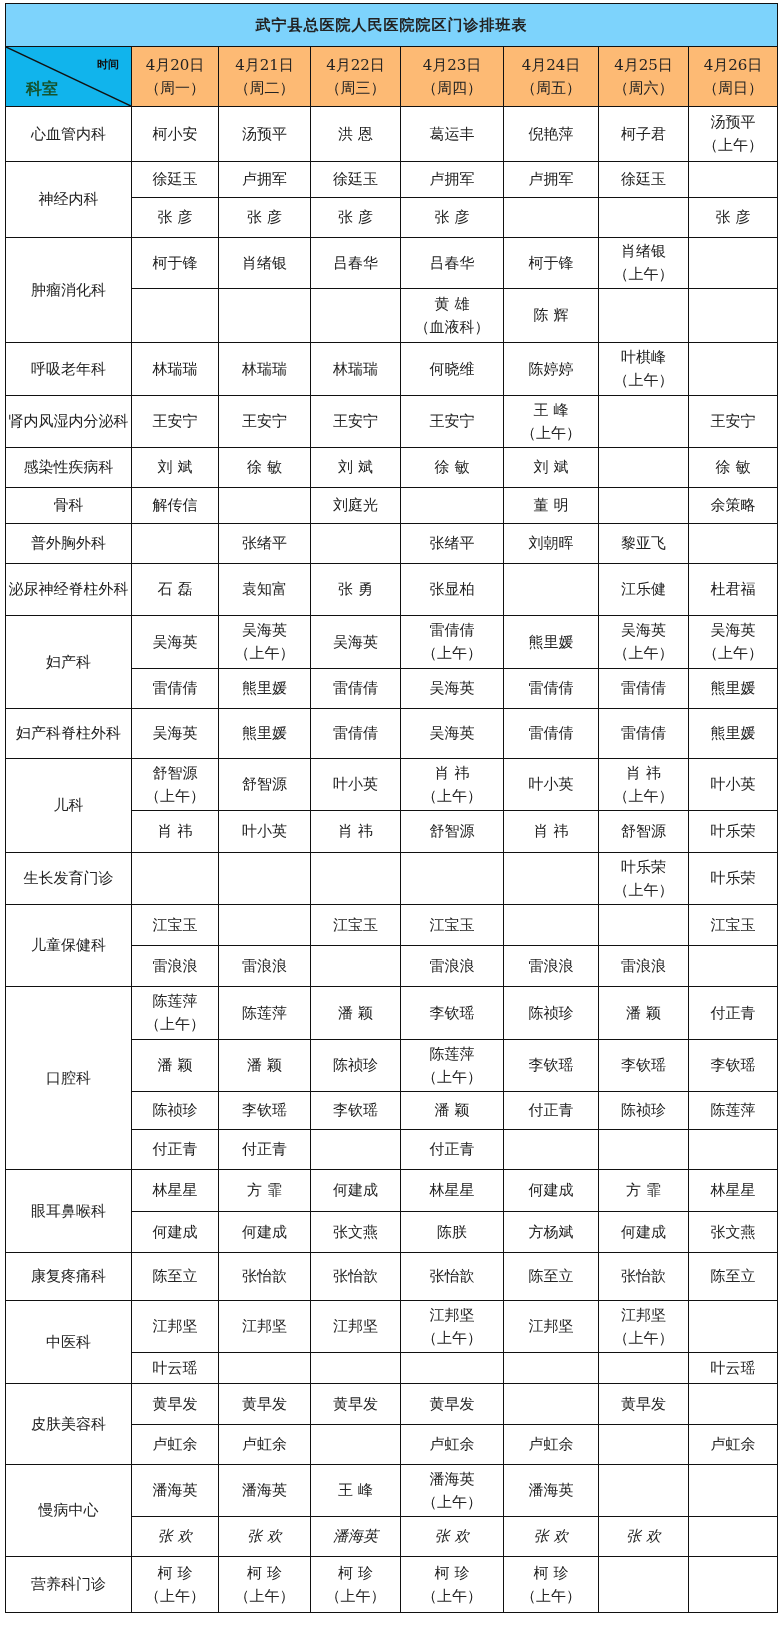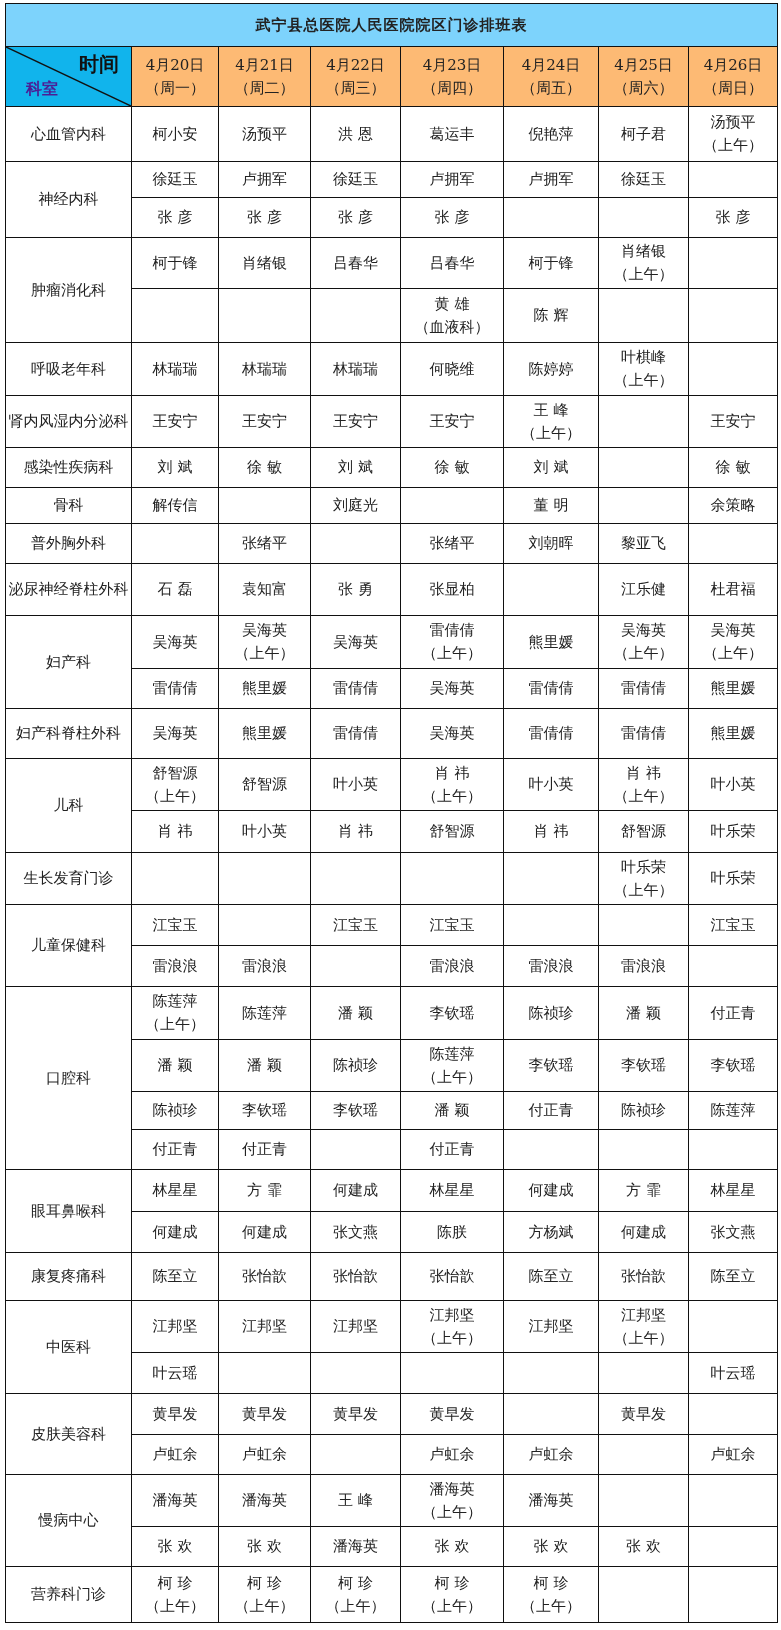--- a/index.html
+++ b/index.html
@@ -8,22 +8,22 @@
   table.sched { position: absolute; left: 5px; top: 3px; border-collapse: collapse;
                 table-layout: fixed; width: 772px; }
   table.sched td { border: 1.5px solid #111; text-align: center; vertical-align: middle;
                    padding: 0; font-size: 15px; color: #222; line-height: 23px; overflow: hidden; }
   td.title { background: #7dd3fc; font-family: "DejaVu Serif", "Liberation Serif", serif;
              font-size: 29px; font-weight: bold; color: #111; letter-spacing: 1px; height: 42px; line-height: 42px; }
   td.hdr { background: #fdba74; color: #1a2a44; font-family: "DejaVu Serif", "Liberation Serif", serif;
            font-size: 15px; line-height: 23px; }
   td.corner { background: #11b4ec; position: relative; }
   td.corner svg { position: absolute; left: 0; top: 0; width: 100%; height: 100%; }
-  td.corner .t { position: absolute; right: 12px; top: 6px; font-weight: bold; font-size: 20px; color: #111; }
-  td.corner .k { position: absolute; left: 20px; bottom: 6px; font-weight: bold; font-size: 16px; color: #4c1d95; }
+  td.corner .t { position: absolute; right: 12px; top: 6px; font-weight: bold; font-size: 11px; color: #111; }
+  td.corner .k { position: absolute; left: 20px; bottom: 6px; font-weight: bold; font-size: 16px; color: #14532d; }
   td.dept { font-weight: normal; font-size: 16px; color: #111; line-height: 23px; }
   td.cell { font-family: "DejaVu Serif", "Liberation Serif", serif; }
   .cell span { display: block; }
 </style>
 </head>
 <body>
 
 <table class="sched">
   <colgroup>
     <col style="width:126px">
@@ -636,21 +636,21 @@
         </td>
         <td class="cell">
           <span>江邦坚</span>
         </td>
         <td class="cell">
           <span>江邦坚</span>
           <span>（上午）</span>
         </td>
         <td class="cell"></td>
       </tr>
-      <tr style="height: 41px;">
+      <tr style="height: 31px;">
         <td class="cell">
           <span>叶云瑶</span>
         </td>
         <td class="cell"></td>
         <td class="cell"></td>
         <td class="cell"></td>
         <td class="cell"></td>
         <td class="cell"></td>
         <td class="cell">
           <span>叶云瑶</span>
@@ -709,21 +709,21 @@
         <td class="cell">
           <span>潘海英</span>
           <span>（上午）</span>
         </td>
         <td class="cell">
           <span>潘海英</span>
         </td>
         <td class="cell"></td>
         <td class="cell"></td>
       </tr>
-      <tr style="height: 40px;">
+      <tr style="height: 40px; font-style: italic;">
         <td class="cell">
           <span>张 欢</span>
         </td>
         <td class="cell">
           <span>张 欢</span>
         </td>
         <td class="cell">
           <span>潘海英</span>
         </td>
         <td class="cell">

